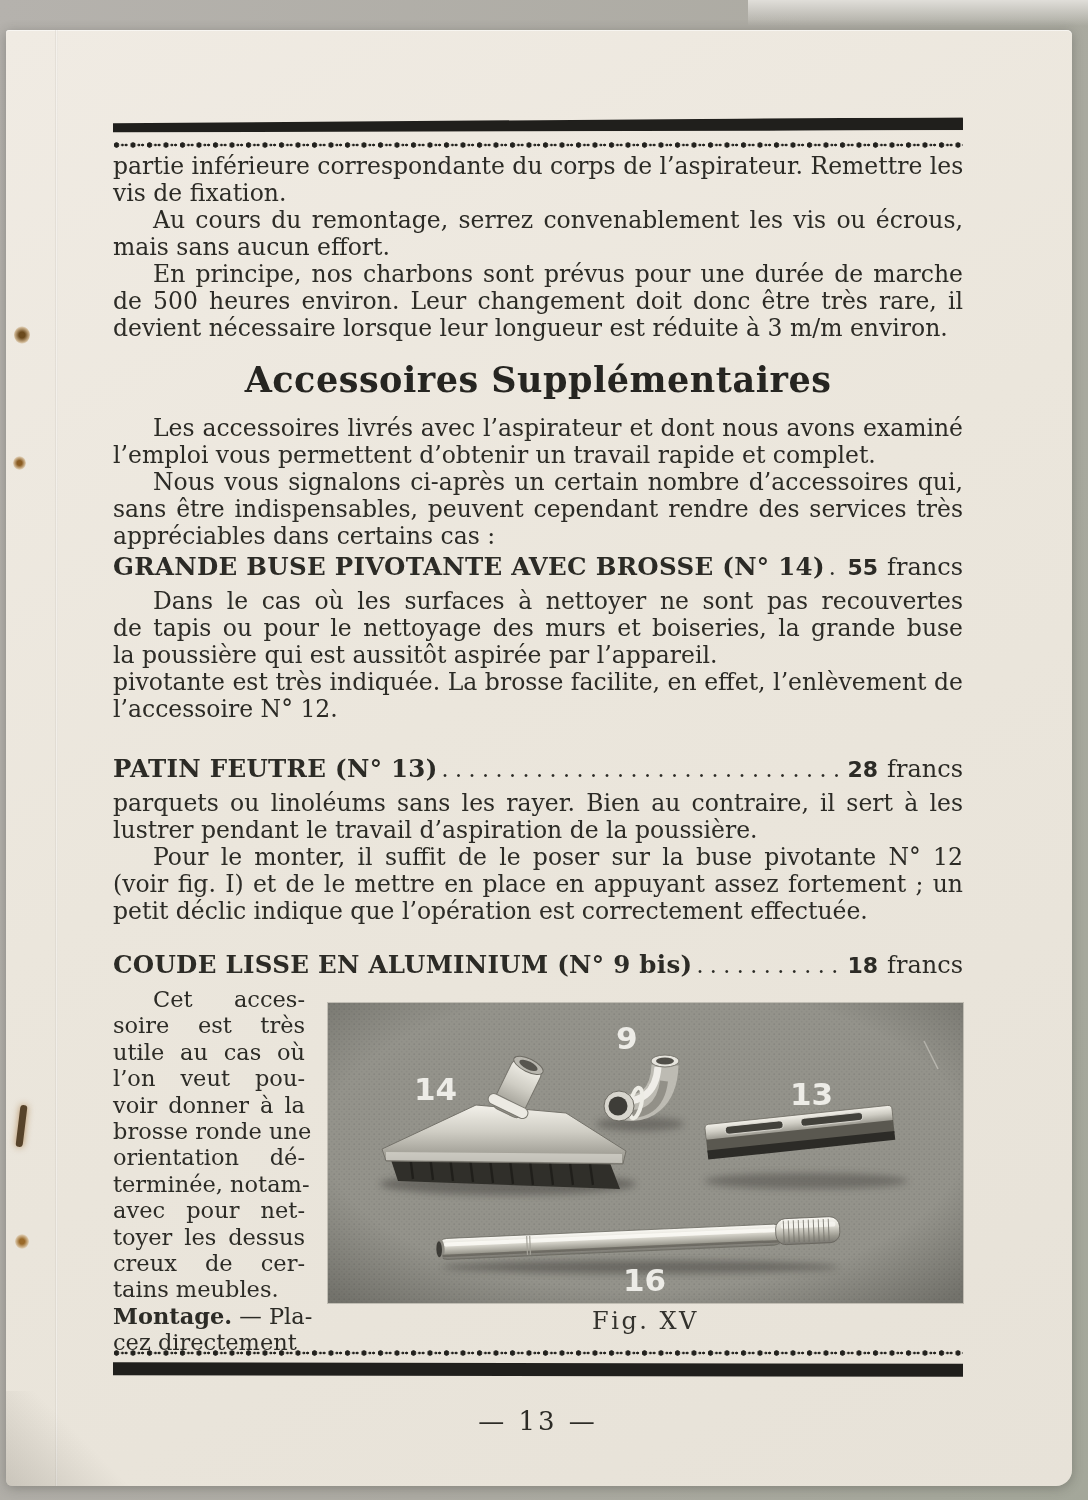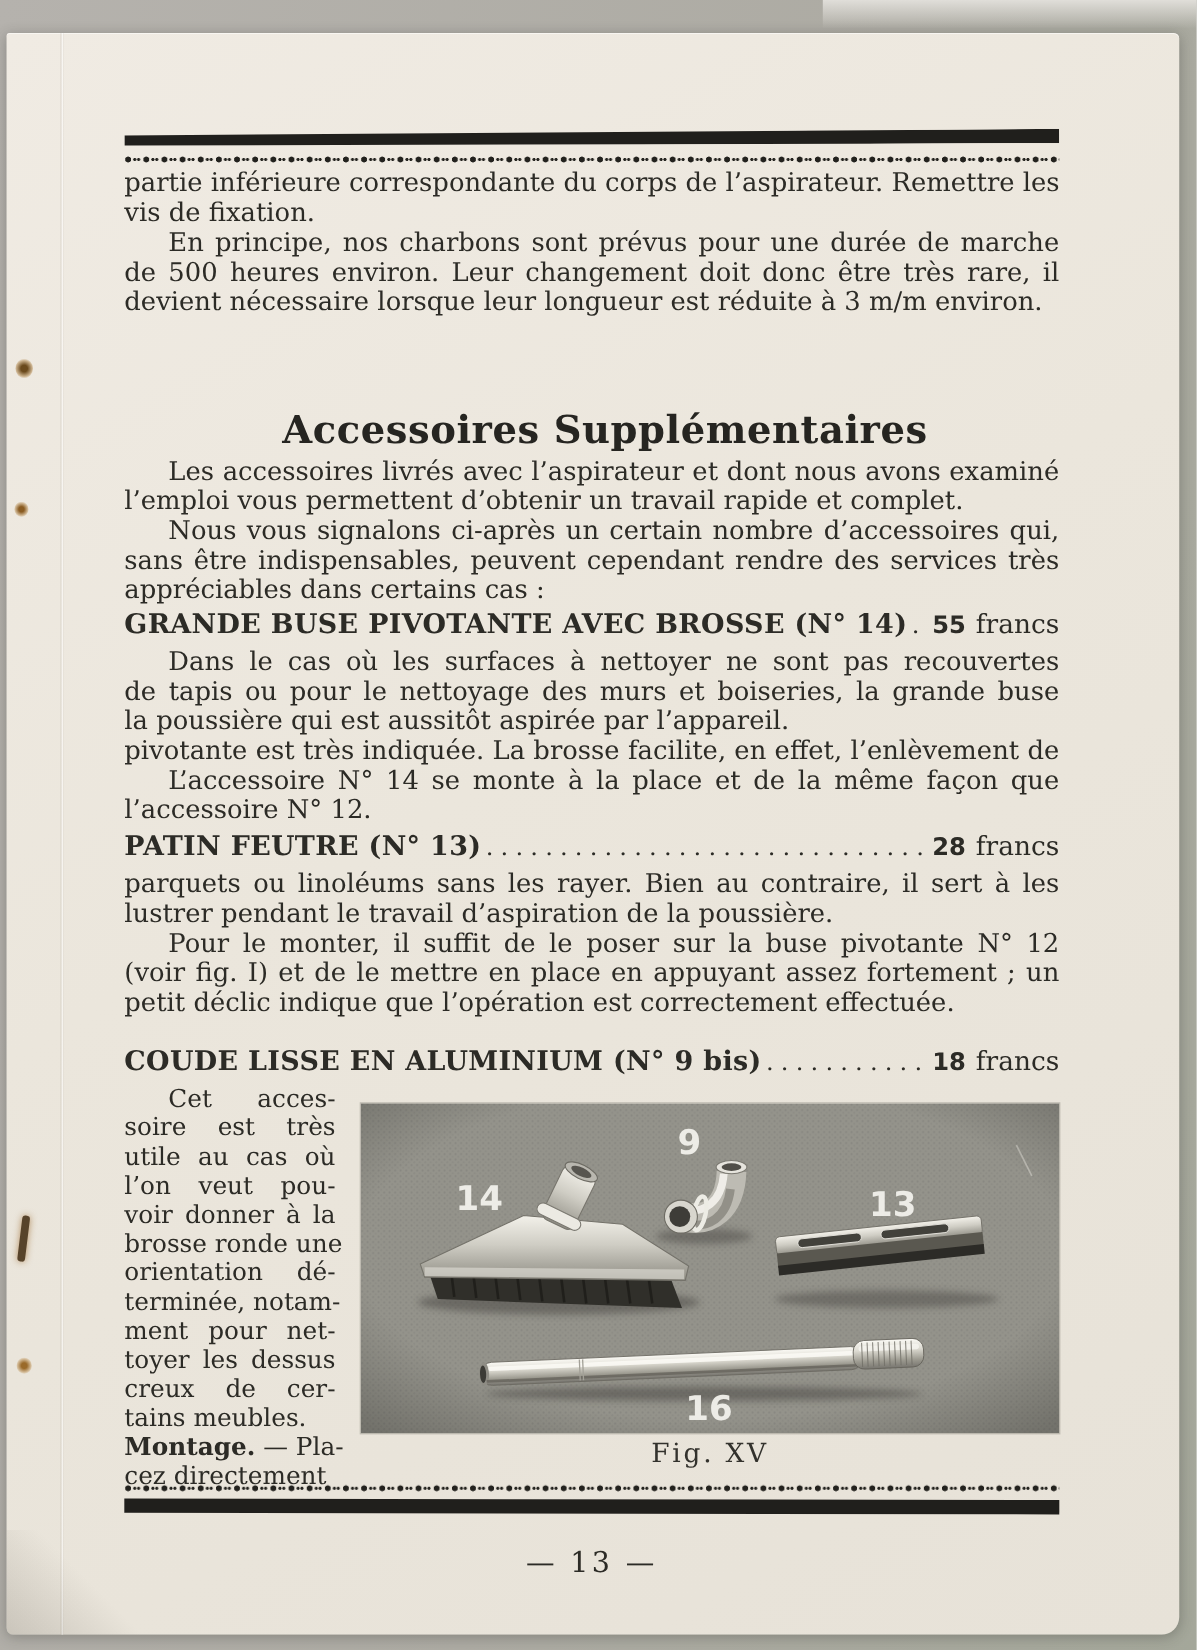--- a/index.html
+++ b/index.html
@@ -41,21 +41,21 @@
   .line{line-height:27px;text-align:justify;text-align-last:justify;white-space:nowrap;}
   .line.last{text-align-last:auto;white-space:normal;}
   .line.indent{text-indent:40px;}
   .intro{top:123px;}
   .after-heading{top:385px;}
   .grande-paras{top:558px;}
   .patin-paras{top:760px;}
   .coude-col{top:956px;width:192px;font-size:22.5px;}
   .coude-col .line{line-height:26.4px;}
 
-  .heading{position:absolute;left:107px;top:329px;width:850px;margin:12px;text-align:center;
+  .heading{position:absolute;left:107px;top:329px;width:850px;margin:0;text-align:center;
     font-size:35px;font-weight:bold;letter-spacing:.5px;color:#262521;}
 
   .price-row{position:absolute;left:107px;width:850px;display:flex;align-items:baseline;}
   .row-grande{top:522px;} .row-patin{top:724px;} .row-coude{top:920px;}
   .item-name{font-weight:bold;font-size:24.5px;letter-spacing:.3px;white-space:nowrap;}
   .leader{font-size:22px;letter-spacing:6.5px;margin:0 8px 0 4px;white-space:nowrap;overflow:hidden;}
   .price-group{margin-left:auto;white-space:nowrap;}
   .price{font-family:"DejaVu Sans",sans-serif;font-weight:bold;font-size:22px;}
   .unit{font-size:24px;margin-left:9px;}
 
@@ -79,20 +79,24 @@
 
     <div class="rule top-rule"></div>
     <div class="dotrow top-dots"></div>
 
     <div class="textblock intro">
         <div class="para">
           <div class="line">partie inférieure correspondante du corps de l’aspirateur. Remettre les</div>
           <div class="line last">vis de fixation.</div>
         </div>
         <div class="para">
+          <div class="line indent">Au cours du remontage, serrez convenablement les vis ou écrous,</div>
+          <div class="line last">mais sans aucun effort.</div>
+        </div>
+        <div class="para">
           <div class="line indent">En principe, nos charbons sont prévus pour une durée de marche</div>
           <div class="line">de 500 heures environ. Leur changement doit donc être très rare, il</div>
           <div class="line last">devient nécessaire lorsque leur longueur est réduite à 3 m/m environ.</div>
         </div>
       </div>
 
     <h1 class="heading">Accessoires Supplémentaires</h1>
 
     <div class="textblock after-heading">
         <div class="para">
@@ -112,21 +116,20 @@
       <span class="price-group"><span class="price">55</span><span class="unit">francs</span></span>
     </div>
     <div class="textblock grande-paras">
         <div class="para">
           <div class="line indent">Dans le cas où les surfaces à nettoyer ne sont pas recouvertes</div>
           <div class="line">de tapis ou pour le nettoyage des murs et boiseries, la grande buse</div>
           <div class="line last">la poussière qui est aussitôt aspirée par l’appareil.</div>
           <div class="line">pivotante est très indiquée. La brosse facilite, en effet, l’enlèvement de</div>
         </div>
         <div class="para">
-          <div class="line indent">L’accessoire N° 14 se monte à la place et de la même façon que</div>
           <div class="line last">l’accessoire N° 12.</div>
         </div>
       </div>
 
     <div class="price-row row-patin">
       <span class="item-name">PATIN FEUTRE (N° 13)</span>
       <span class="leader">...............................</span>
       <span class="price-group"><span class="price">28</span><span class="unit">francs</span></span>
     </div>
     <div class="textblock patin-paras">
@@ -150,21 +153,21 @@
     <div class="textblock coude-col">
         <div class="para">
           <div class="line indent">Cet acces-</div>
           <div class="line">soire est très</div>
           <div class="line">utile au cas où</div>
           <div class="line">l’on veut pou-</div>
           <div class="line">voir donner à la</div>
           <div class="line">brosse ronde une</div>
           <div class="line">orientation dé-</div>
           <div class="line">terminée, notam-</div>
-          <div class="line">ment pour net-</div>
+          <div class="line">avec pour net-</div>
           <div class="line">toyer les dessus</div>
           <div class="line">creux de cer-</div>
           <div class="line last">tains meubles.</div>
         </div>
         <div class="para">
           <div class="line"><b>Montage.</b> — Pla-</div>
           <div class="line last">cez directement</div>
         </div>
       </div>
 

